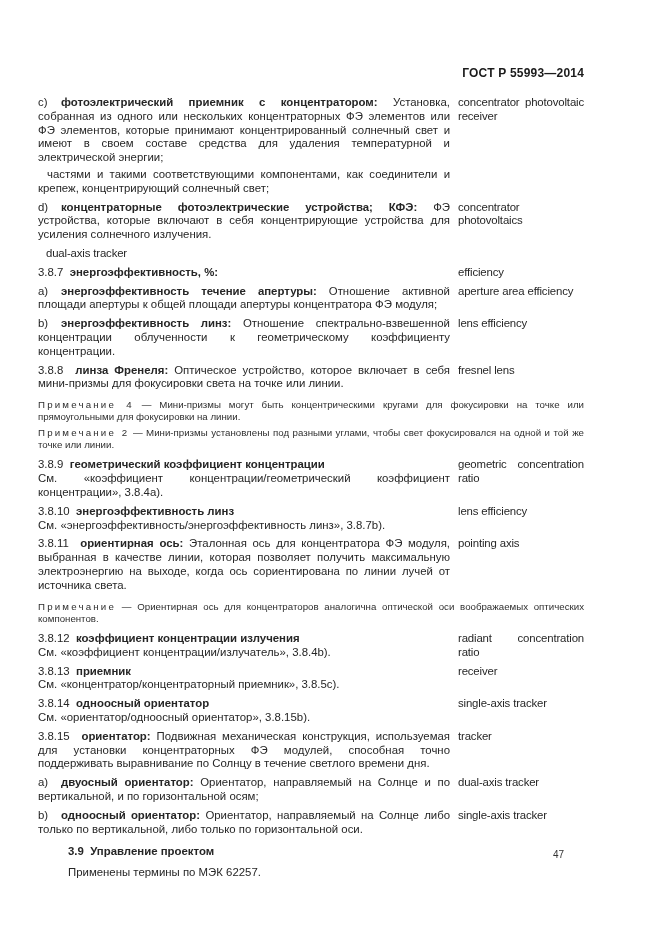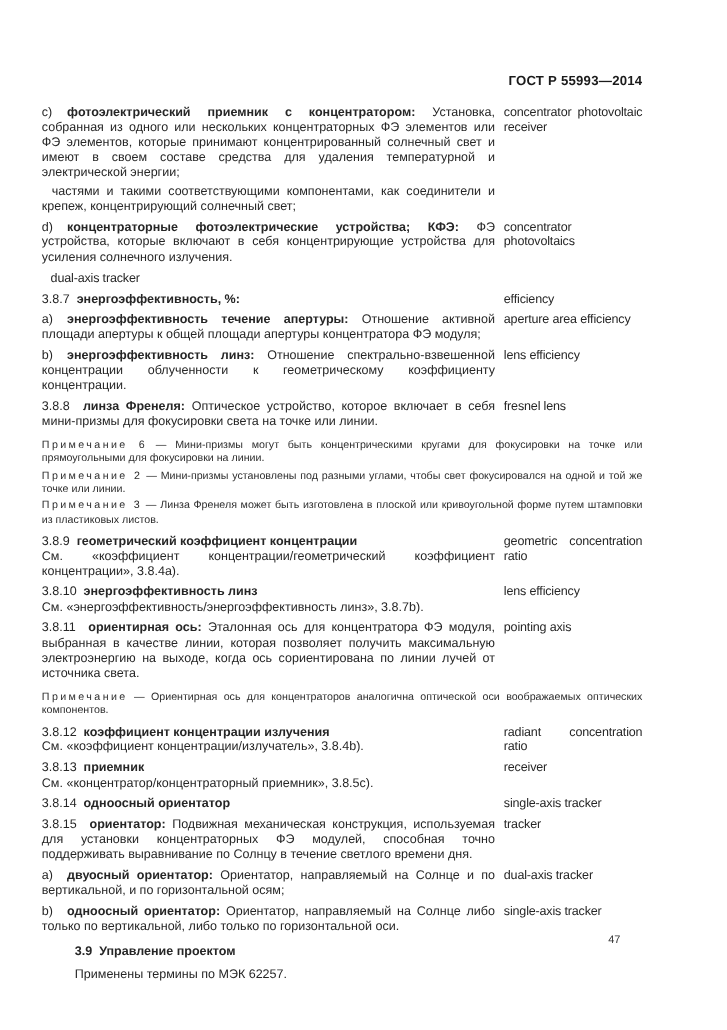--- a/index.html
+++ b/index.html
@@ -95,27 +95,24 @@
     </div>
 
     <div class="row gap">
       <div class="ru">
         <span>3.8.8</span>&nbsp; <b class="t">линза Френеля:</b> <span>Оптическое устройство, которое включает в себя мини-призмы для фокусировки света на точке или линии.</span>
       </div>
       <div class="en">fresnel lens</div>
     </div>
 
     <div class="note">
-      <span class="note-label">Примечание 6</span> <span>— Мини-призмы могут быть концентрическими кругами для фокусировки на точке или прямоугольными для фокусировки на линии.</span>
+      <span class="note-label">Примечание 4</span> <span>— Мини-призмы могут быть концентрическими кругами для фокусировки на точке или прямоугольными для фокусировки на линии.</span>
     </div>
     <div class="note">
       <span class="note-label">Примечание 2</span> <span>— Мини-призмы установлены под разными углами, чтобы свет фокусировался на одной и той же точке или линии.</span>
-    </div>
-    <div class="note">
-      <span class="note-label">Примечание 3</span> <span>— Линза Френеля может быть изготовлена в плоской или кривоугольной форме путем штамповки из пластиковых листов.</span>
     </div>
 
     <div class="row after-notes">
       <div class="ru">
         <div><span>3.8.9</span>&nbsp; <b class="t">геометрический коэффициент концентрации</b></div>
         <div>См. «коэффициент концентрации/геометрический коэффициент концентрации», 3.8.4a).</div>
       </div>
       <div class="en">geometric concentration ratio</div>
     </div>
 
@@ -150,20 +147,21 @@
       <div class="ru">
         <div><span>3.8.13</span>&nbsp; <b class="t">приемник</b></div>
         <div>См. «концентратор/концентраторный приемник», 3.8.5c).</div>
       </div>
       <div class="en">receiver</div>
     </div>
 
     <div class="row gap">
       <div class="ru">
         <div><span>3.8.14</span>&nbsp; <b class="t">одноосный ориентатор</b></div>
+        <div>См. «ориентатор/одноосный ориентатор», 3.8.15b).</div>
       </div>
       <div class="en">single-axis tracker</div>
     </div>
 
     <div class="row gap">
       <div class="ru">
         <span>3.8.15</span>&nbsp; <b class="t">ориентатор:</b> <span>Подвижная механическая конструкция, используемая для установки концентраторных ФЭ модулей, способная точно поддерживать выравнивание по Солнцу в течение светлого времени дня.</span>
       </div>
       <div class="en">tracker</div>
     </div>

